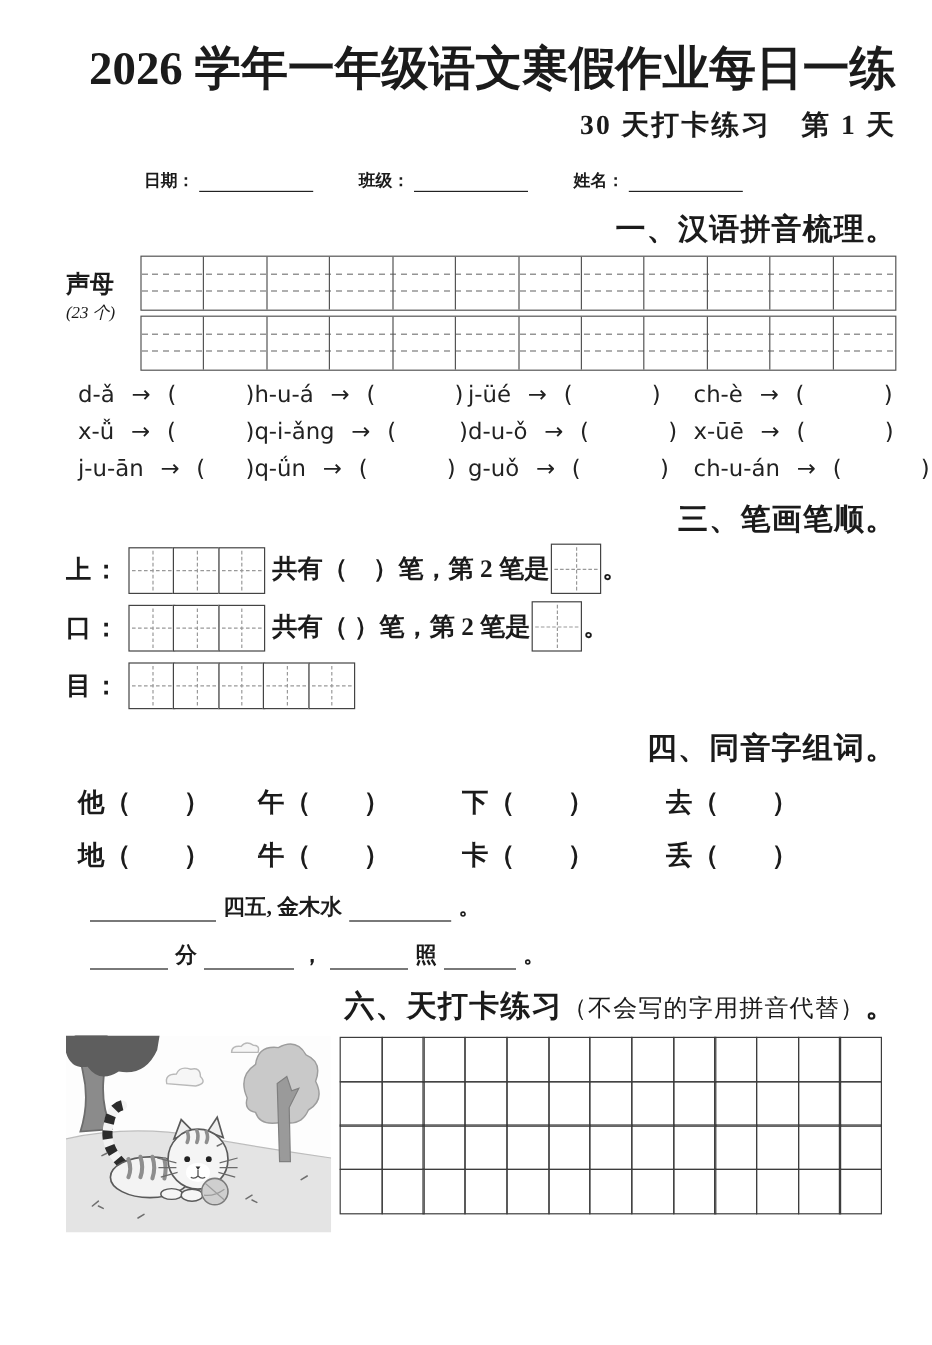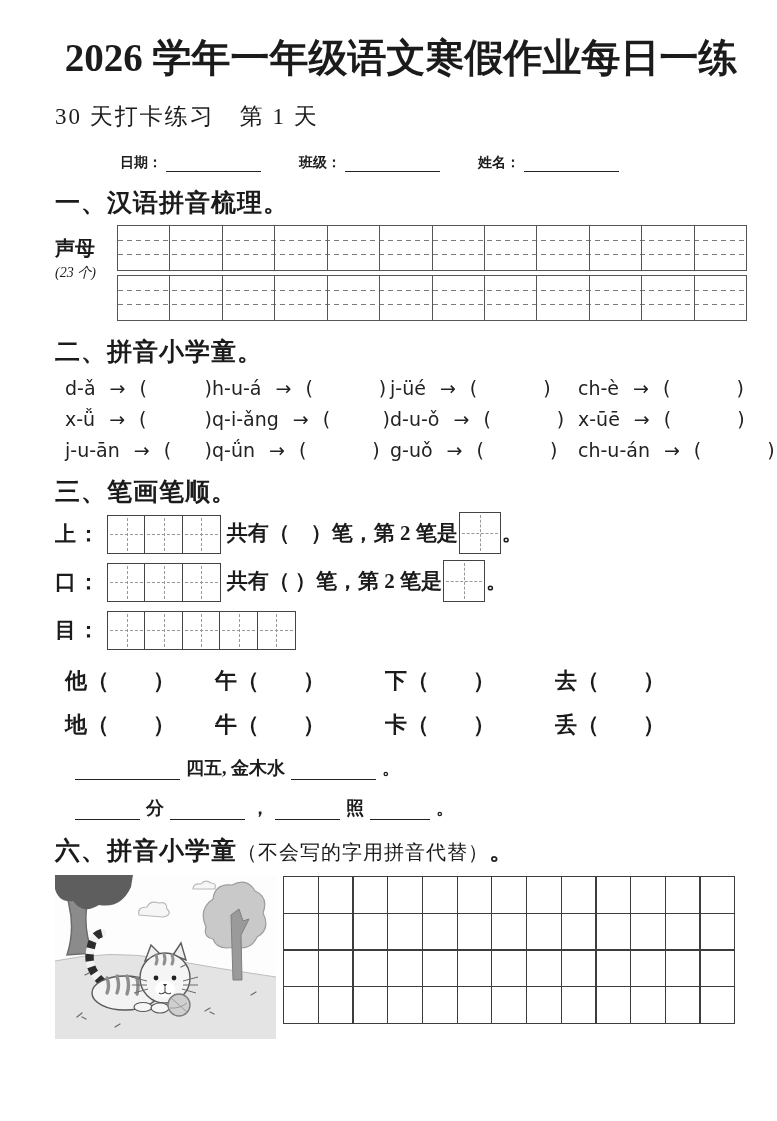--- a/index.html
+++ b/index.html
@@ -5,29 +5,29 @@
   * { margin:0; padding:0; box-sizing:border-box; }
   html,body { background:#fff; }
   body {
     width:777px; height:1121px; overflow:hidden; position:relative;
     font-family:"Liberation Serif","DejaVu Serif",serif;
     color:#1b1b1b;
   }
   .sheet { padding:36px 30px 0 55px; }
 
   
-  .title { text-align:center; font-size:39px; font-weight:900; letter-spacing:0px; line-height:1.15; }
-  .subtitle { text-align:left; font-size:23px; font-weight:400; margin-top:20px; letter-spacing:2px; }
+  .title { text-align:right; font-size:39px; font-weight:900; letter-spacing:0px; line-height:1.15; }
+  .subtitle { text-align:right; font-size:23px; font-weight:700; margin-top:8px; letter-spacing:2px; }
   .fields { display:flex; margin:16px 0 0 65px; font-size:14px; font-weight:700; }
   .field { display:flex; align-items:flex-end; margin-right:38px; }
   .blank { display:inline-block; border-bottom:1.6px solid #222; height:24px; }
   .fblank { width:95px; margin-left:4px; }
 
   
-  .sec-head { font-size:25px; font-weight:800; margin-top:14px; letter-spacing:1px; }
+  .sec-head { font-size:25px; font-weight:800; margin-top:14px; letter-spacing:1px;text-align:right; }
   .sec-head .note { font-size:20px; font-weight:400; }
 
   
   .s1-wrap { display:flex; margin-top:6px; }
   .s1-labels { width:62px; padding-top:10px; }
   .s1-label { font-size:20px; font-weight:700; }
   .s1-sub { font-size:14px; margin-top:2px;font-style:italic; }
   .py-grids { flex:1; }
   .py-row {
     position:relative; display:flex; height:46px; border:1.6px solid #555; background:#fff;
@@ -134,21 +134,20 @@
           <div class="py-cell"></div>
           <div class="py-cell"></div>
           <div class="py-cell"></div>
           <div class="py-cell"></div>
           <div class="py-cell"></div>
           <div class="py-cell"></div>
         </div>
     </div>
   </div>
 
-  <div class="sec-head">二、拼音小学童。</div>
   <div class="py-items">
     <div class="py-line">
       <span class="py-item">
           <span>d-ǎ</span>
           <span class="arrow">→</span>
           <span>(</span>
           <span class="gap"></span>
           <span>)</span>
         </span>
       <span class="py-item">
@@ -258,20 +257,21 @@
     <span class="s3-char">目：</span>
     <span class="s3-strip">
         <div class="tzg"></div>
         <div class="tzg"></div>
         <div class="tzg"></div>
         <div class="tzg"></div>
         <div class="tzg"></div>
       </span>
   </div>
 
+  <div class="sec-head">四、同音字组词。</div>
   <div class="s4-line">
     <span><span>他</span><span>（　　）</span></span>
     <span><span>午</span><span>（　　）</span></span>
     <span><span>下</span><span>（　　）</span></span>
     <span><span>去</span><span>（　　）</span></span>
   </div>
   <div class="s4-line">
     <span><span>地</span><span>（　　）</span></span>
     <span><span>牛</span><span>（　　）</span></span>
     <span><span>卡</span><span>（　　）</span></span>
@@ -288,21 +288,21 @@
     <span class="blank b65"></span>
     <span class="t">分</span>
     <span class="blank b75"></span>
     <span class="t">，</span>
     <span class="blank b65"></span>
     <span class="t">照</span>
     <span class="blank b60"></span>
     <span class="t">。</span>
   </div>
 
-  <div class="sec-head"><span>六、拼音小学童</span><span class="note">（不会写的字用拼音代替）</span><span>。</span></div>
+  <div class="sec-head"><span>六、天打卡练习</span><span class="note">（不会写的字用拼音代替）</span><span>。</span></div>
 
   <div class="s6-bottom">
     <svg class="scene" viewBox="0 0 221 164" xmlns="http://www.w3.org/2000/svg">
       <rect x="0" y="0" width="221" height="164" fill="#fdfdfd"></rect>
 
       <path d="M0,86 Q55,74 110,84 Q165,94 221,102 L221,164 L0,164 Z" fill="#e4e4e4"></path>
       <path d="M0,86 Q55,74 110,84 Q165,94 221,102" fill="none" stroke="#bdbdbd" stroke-width="1"></path>
 
       <path d="M8,0 L34,0 L31,40 Q30,60 38,78 L12,80 Q20,55 14,30 Z" fill="#8b8b8b" stroke="#6d6d6d" stroke-width="1.5"></path>
       <path d="M0,0 L78,0 L76,12 Q66,34 44,30 Q28,40 18,26 Q4,28 0,14 Z" fill="#5e5e5e"></path>

